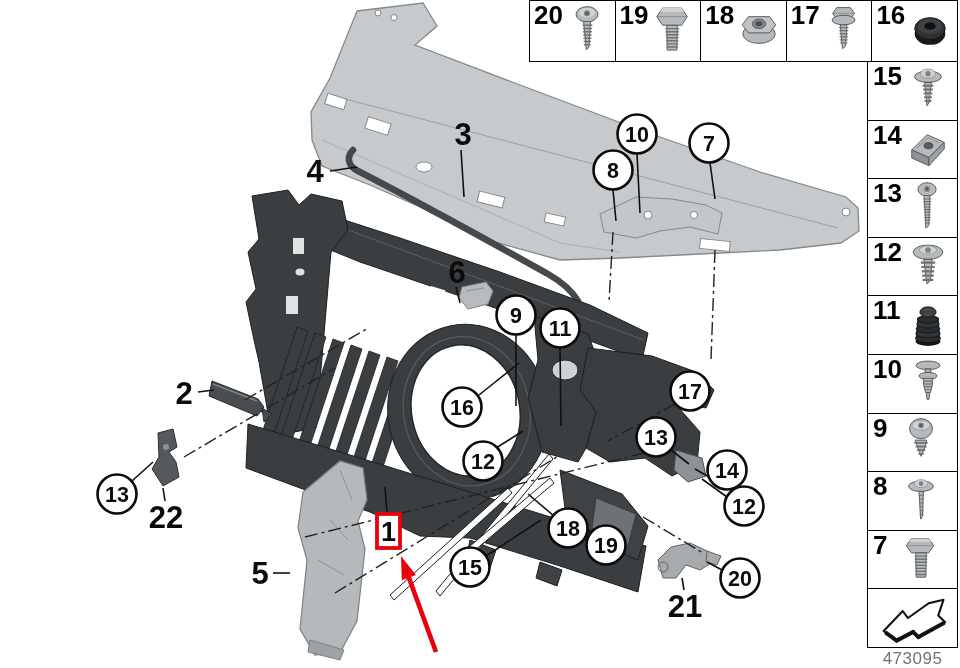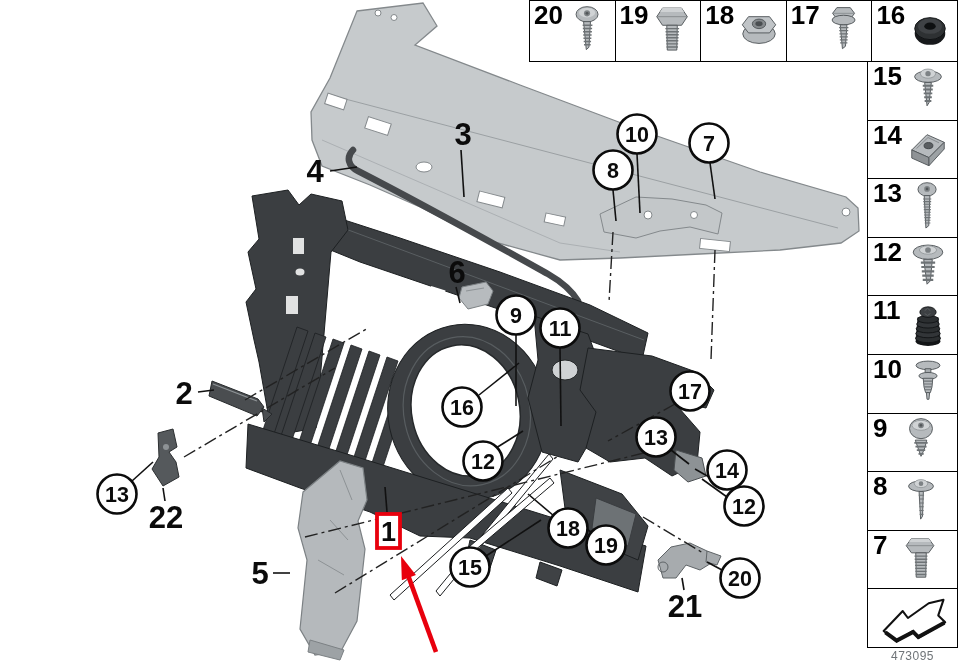--- a/index.html
+++ b/index.html
@@ -14,21 +14,21 @@
   .parts-row .pcell:first-child{border-left:none;}
   .parts-col{position:absolute;left:867px;top:62px;width:91px;height:586px;display:flex;
              flex-direction:column;border:1.6px solid #000;border-top:none;box-sizing:border-box;background:#fff;}
   .parts-col .pcell{flex:1;display:flex;align-items:flex-start;border-top:1.4px solid #000;
                     box-sizing:border-box;padding:1px 2px 1px 5px;overflow:hidden;}
   .parts-col .pcell:first-child{border-top:none;}
   .pnum{font-weight:bold;font-size:26px;line-height:1.05;color:#000;flex:none;}
   .picon{flex:1;display:flex;align-items:center;justify-content:center;height:100%;}
   .arrowcell .picon{align-items:center;}
   .pn-label{position:absolute;left:867px;top:649px;width:91px;text-align:center;
-            font-size:12px;color:#6f7478;letter-spacing:.5px;}
+            font-size:17px;color:#6f7478;letter-spacing:.5px;}
   
   .leader{stroke:#111;stroke-width:1.6;fill:none;}
   .guide{stroke:#222;stroke-width:1.4;fill:none;stroke-dasharray:13 4 3 4;}
   .callout-circle{fill:#fff;stroke:#0b0b0b;stroke-width:2.6;}
   .circle-label{font-size:21.5px;font-weight:bold;text-anchor:middle;fill:#0b0b0b;}
   .plain-label{font-size:31px;font-weight:bold;text-anchor:middle;fill:#0b0b0b;}
   .hl-label{font-size:27px;font-weight:bold;text-anchor:middle;fill:#0b0b0b;}
 </style>
 </head>
 <body>

